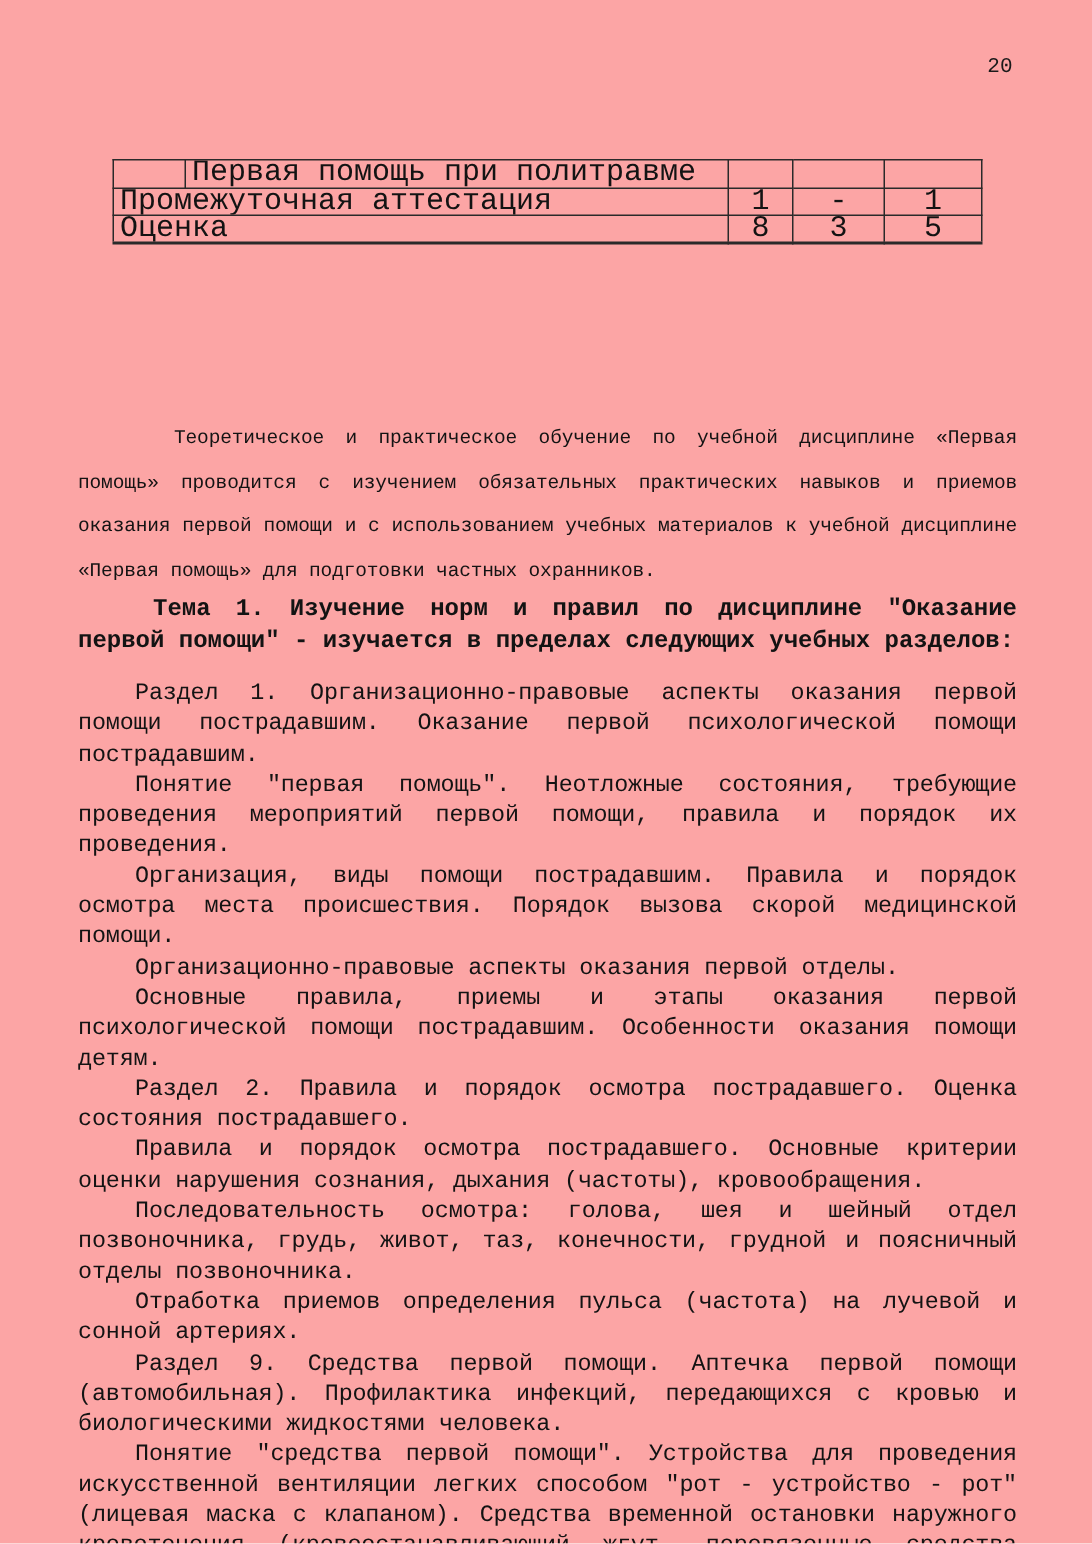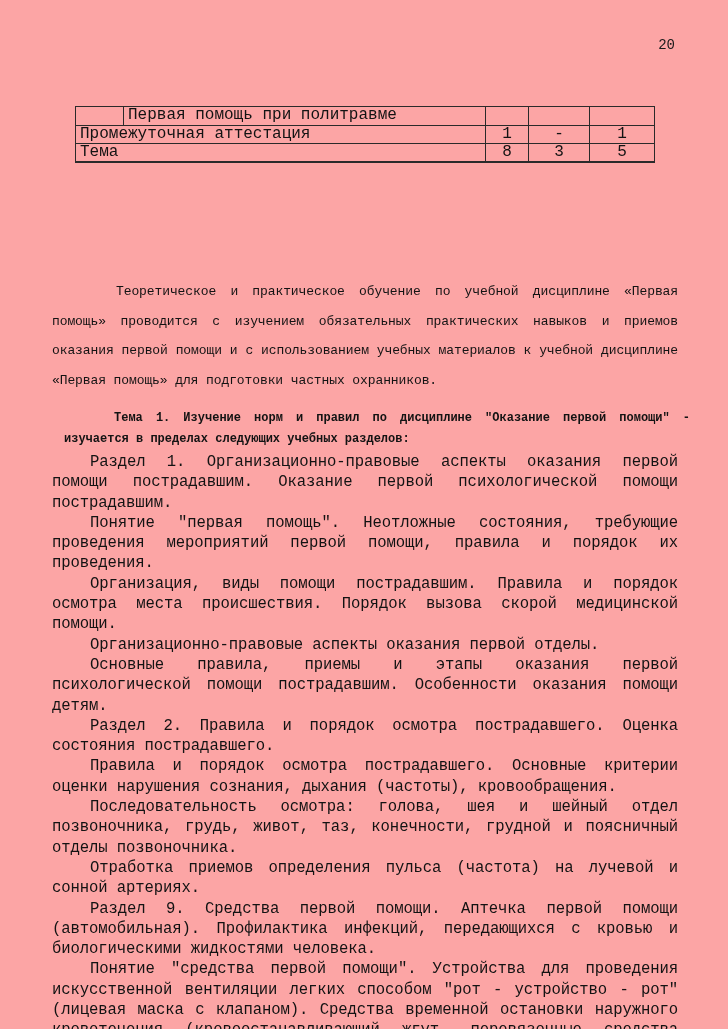--- a/index.html
+++ b/index.html
@@ -22,21 +22,21 @@
     right: 53px;
     font-size: 14px;
     color: #1a1a1a;
   }
   .doc-table {
     position: absolute;
     top: 106px;
     left: 75px;
     border-collapse: collapse;
     table-layout: fixed;
-    font-size: 16px;
+    font-size: 20px;
     color: #131313;
   }
   .doc-table td {
     border: 1px solid #2a2a2a;
     padding: 0 4px;
     vertical-align: top;
     line-height: 17px;
     overflow: hidden;
     white-space: nowrap;
   }
@@ -64,25 +64,25 @@
     text-indent: 64px;
     letter-spacing: -0.1px;
     margin: 0;
   }
   .theme {
     position: absolute;
     top: 396px;
     left: 52px;
     width: 626px;
     font-weight: bold;
-    font-size: 12px;
+    font-size: 16px;
     line-height: 21px;
     text-align: justify;
     text-indent: 50px;
-    margin: 12px;
+    margin: 0;
   }
   .sections {
     position: absolute;
     top: 452px;
     left: 52px;
     width: 626px;
     font-size: 15.6px;
     line-height: 20.3px;
     text-align: justify;
     letter-spacing: -0.1px;
@@ -115,21 +115,21 @@
         <td class="num"></td>
         <td class="num"></td>
       </tr>
       <tr class="r2">
         <td colspan="2">Промежуточная аттестация</td>
         <td class="num">1</td>
         <td class="num">-</td>
         <td class="num">1</td>
       </tr>
       <tr class="r3">
-        <td colspan="2">Тема</td>
+        <td colspan="2">Оценка</td>
         <td class="num">8</td>
         <td class="num">3</td>
         <td class="num">5</td>
       </tr>
     </tbody>
   </table>
 
 
   <p class="intro">Теоретическое и практическое обучение по учебной дисциплине «Первая помощь» проводится с изучением обязательных практических навыков и приемов оказания первой помощи и с использованием учебных материалов к учебной дисциплине «Первая помощь» для подготовки частных охранников.</p>
 

